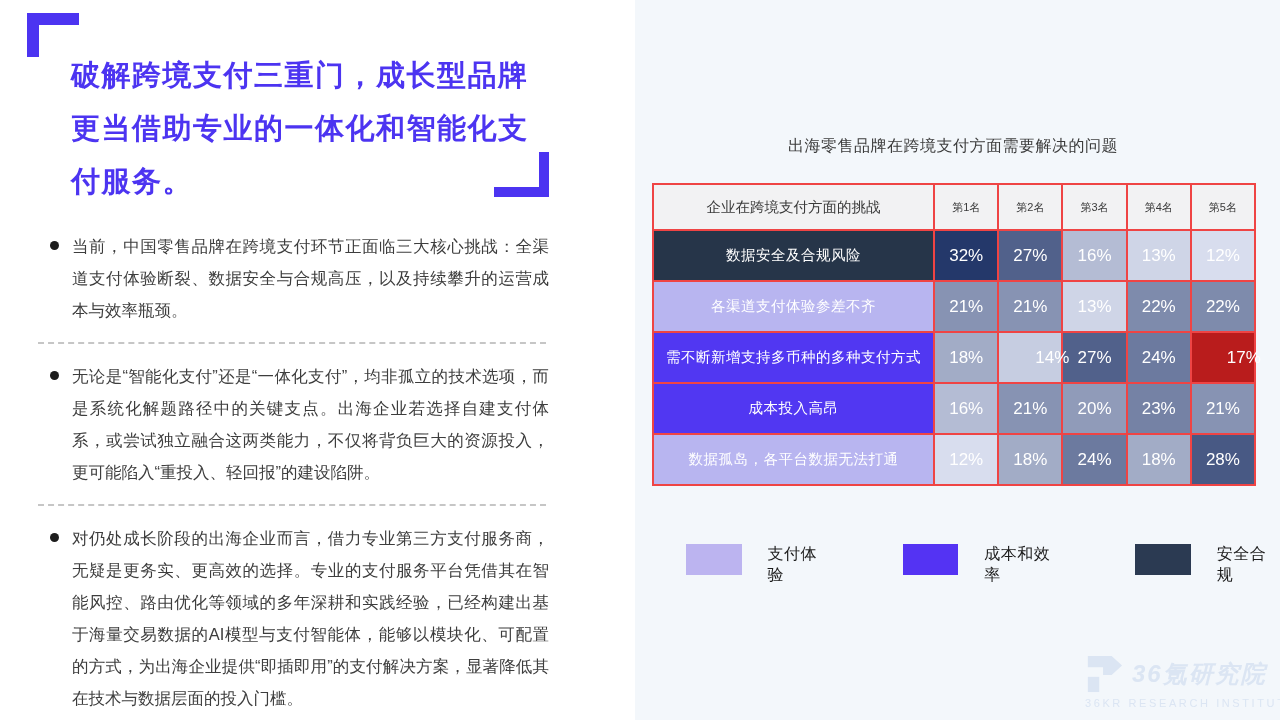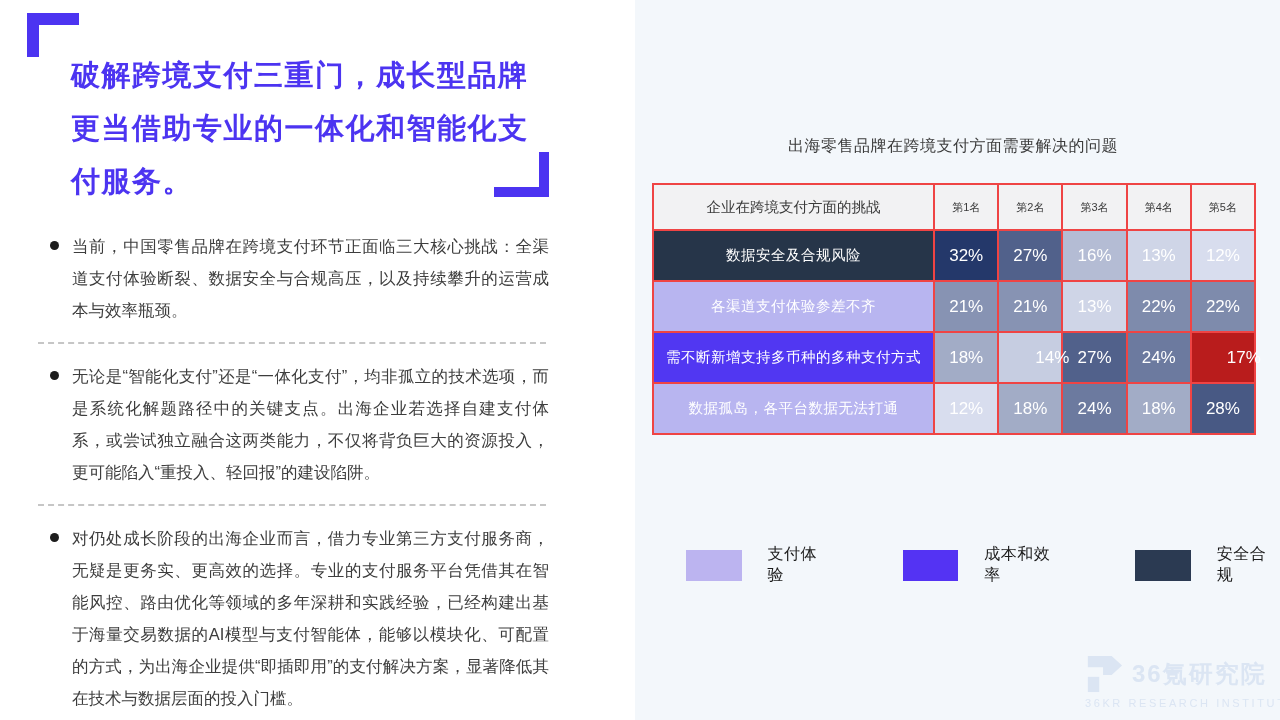--- a/index.html
+++ b/index.html
@@ -48,30 +48,30 @@
     border:2px solid #ef4444; text-align:center; vertical-align:middle; padding:0;
   }
   .heat-table th{background:#f2f2f3; color:#3a3a3a; font-size:11px; font-weight:500; height:44px;}
   .heat-table th.col-label{width:274px; font-size:14.5px;}
   .heat-table th.col-rank{width:61px;}
   .heat-table td{height:49px; color:#ffffff; font-size:17px;}
   .heat-table td.row-label{font-size:14.5px; font-weight:500; letter-spacing:0.5px;}
   .legend{
     position:absolute; left:27px; top:544px; display:flex; gap:48px; align-items:center;
   }
-  .legend-item{display:flex; align-items:center; gap:26px;padding-left:24px;}
+  .legend-item{display:flex; gap:26px;padding-left:24px;}
   .legend-swatch{width:58px; height:31px; display:inline-block;}
   .legend-label{font-size:16px; color:#1c1c1c; letter-spacing:0.5px;}
   
   .watermark{
     position:absolute; left:450px; top:654px; width:200px; height:60px; color:#dbe5f3;
   }
   .wm-top{display:flex; align-items:center; gap:9px;}
   .wm-logo{flex:0 0 auto;}
-  .wm-cn{font-size:24px; font-weight:bold; letter-spacing:2px; white-space:nowrap;}
+  .wm-cn{font-size:24px; font-weight:bold; font-style:italic; letter-spacing:2px; white-space:nowrap;}
   .wm-en{font-size:11px; letter-spacing:2.6px; margin-top:3px; white-space:nowrap;}
 </style>
 </head>
 <body>
 
 <div class="slide">
 
   <div class="left-panel">
     <div class="bracket-tl"></div>
     <h1 class="headline">破解跨境支付三重门，成长型品牌更当借助专业的一体化和智能化支付服务。</h1>
@@ -128,20 +128,28 @@
           </tr>
           <tr>
             <td class="row-label" style="background: rgb(81, 55, 242);">需不断新增支持多币种的多种支付方式</td>
             <td style="background: rgb(162, 172, 198);">18%</td>
             <td style="background: rgb(198, 205, 225); padding-left: 36px;">14%</td>
             <td style="background: rgb(81, 97, 139);">27%</td>
             <td style="background: rgb(108, 122, 159);">24%</td>
             <td style="background: #b91c1c; padding-left: 35px;">17%</td>
           </tr>
           <tr>
+            <td class="row-label" style="background: rgb(81, 55, 242);">成本投入高昂</td>
+            <td style="background: rgb(180, 188, 212);">16%</td>
+            <td style="background: rgb(135, 147, 179);">21%</td>
+            <td style="background: rgb(144, 155, 185);">20%</td>
+            <td style="background: rgb(117, 130, 165);">23%</td>
+            <td style="background: rgb(135, 147, 179);">21%</td>
+          </tr>
+          <tr>
             <td class="row-label" style="background: rgb(184, 181, 240);">数据孤岛，各平台数据无法打通</td>
             <td style="background: rgb(216, 221, 238);">12%</td>
             <td style="background: rgb(162, 172, 198);">18%</td>
             <td style="background: rgb(108, 122, 159);">24%</td>
             <td style="background: rgb(162, 172, 198);">18%</td>
             <td style="background: rgb(72, 89, 132);">28%</td>
           </tr>
         </tbody>
     </table>
 

